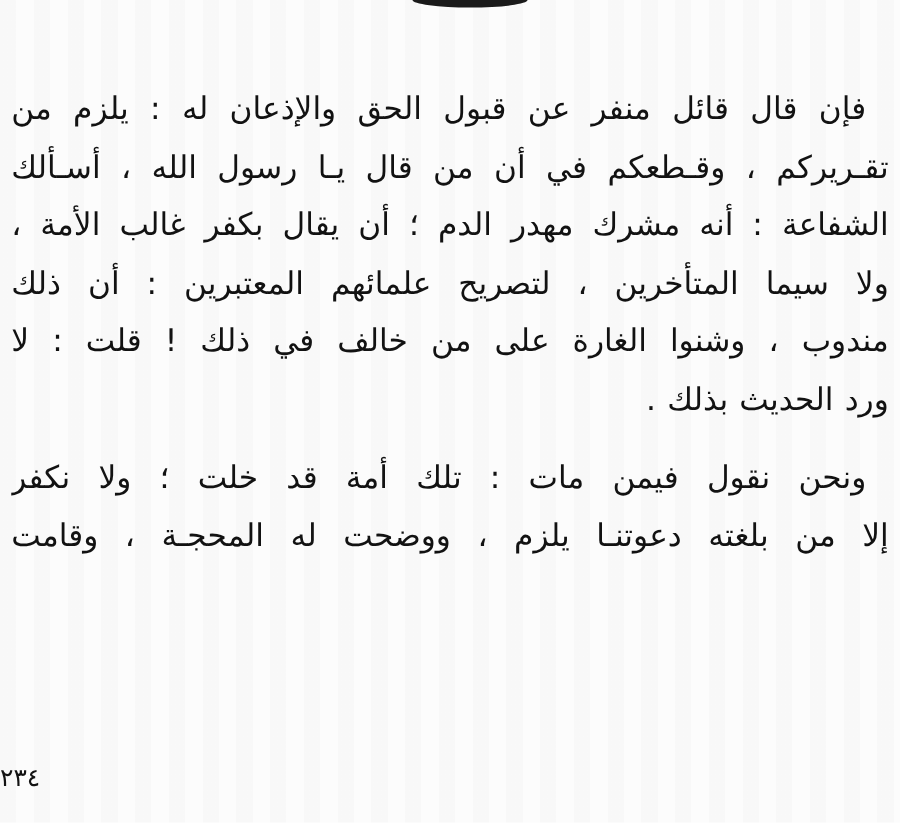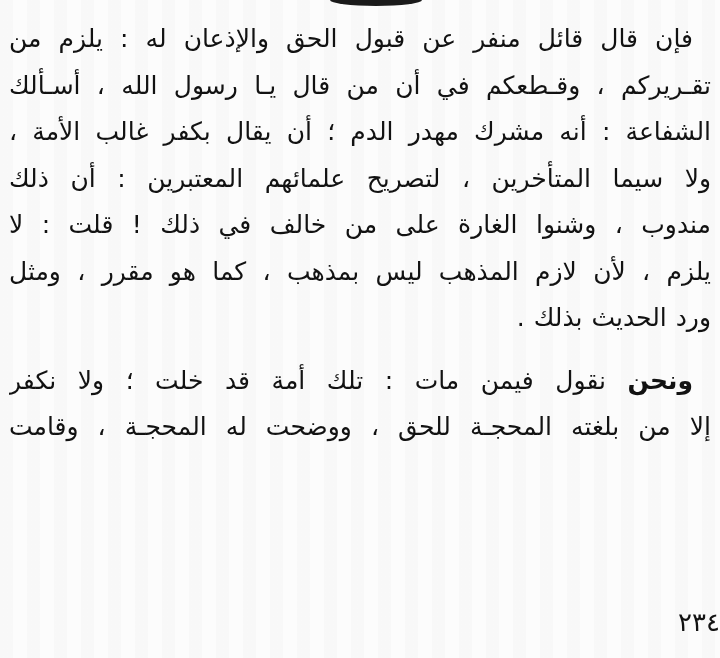--- a/index.html
+++ b/index.html
@@ -48,62 +48,62 @@
     line-height: 46.5px;
     height: 46.5px;
     overflow: hidden;
     text-align: justify;
     text-align-last: justify;
     word-spacing: 1px;
     white-space: nowrap;
   }
   .line.indent {
     padding-right: 18px;
+    margin-top: 48px;
   }
   .line.para-end {
     text-align: right;
     text-align-last: right;
   }
   .line.para-gap {
     margin-top: 16px;
   }
   .lead-bold {
-    font-weight: 700;
+    font-weight: 400;
   }
   .page-number {
     position: absolute;
     top: 599px;
     left: 0;
     right: 0;
-    text-align: right;
-    font-size: 26px;
+    text-align: left;
+    font-size: 20px;
     line-height: 46px;
     color: #121212;
   }
 </style>
 </head>
 <body>
 
 <div class="page">
 
   <div class="scan-artifact"></div>
 
   <div class="body-text">
 
     <div class="line indent">فإن قال قائل منفر عن قبول الحق والإذعان له : يلزم من</div>
     <div class="line">تقـريركم ، وقـطعكم في أن من قال يـا رسول الله ، أسـألك</div>
     <div class="line">الشفاعة : أنه مشرك مهدر الدم ؛ أن يقال بكفر غالب الأمة ،</div>
     <div class="line">ولا سيما المتأخرين ، لتصريح علمائهم المعتبرين : أن ذلك</div>
     <div class="line">مندوب ، وشنوا الغارة على من خالف في ذلك ! قلت : لا</div>
-    <div class="line">يلزم ، لأن لازم المذهب ليس بمذهب ، كما هو مقرر ، ومثل</div>
     <div class="line para-end">ورد الحديث بذلك .</div>
 
     <div class="line indent para-gap">
       <span class="lead-bold">ونحن</span>
       <span>نقول فيمن مات : تلك أمة قد خلت ؛ ولا نكفر</span>
     </div>
-    <div class="line">إلا من بلغته المحجـة للحق ، ووضحت له المحجـة ، وقامت</div>
+    <div class="line">إلا من بلغته دعوتنـا يلزم ، ووضحت له المحجـة ، وقامت</div>
 
   </div>
 
   <div class="page-number">٢٣٤</div>
 
 </div>
 
 </body></html>

